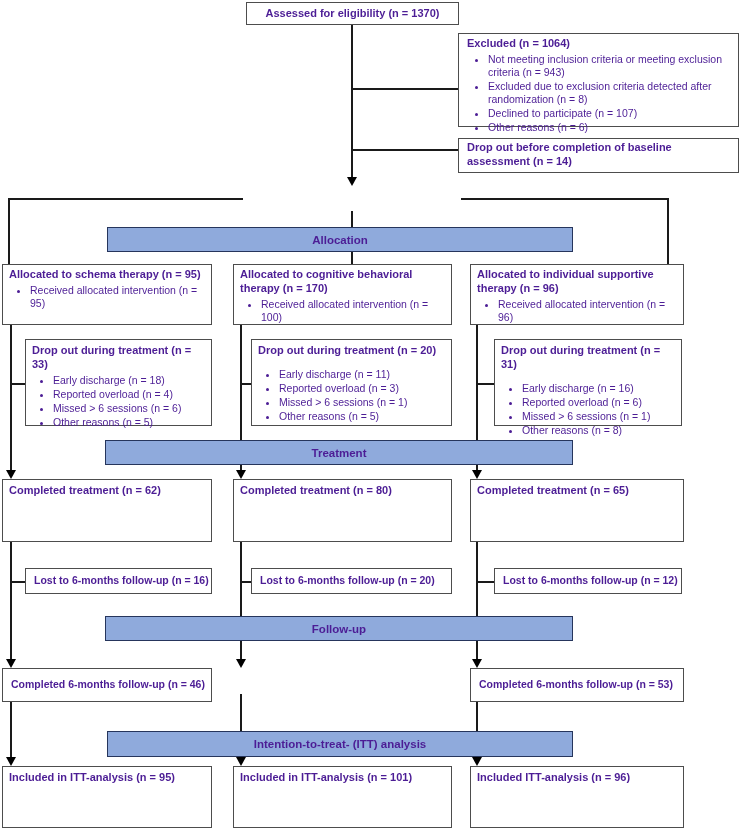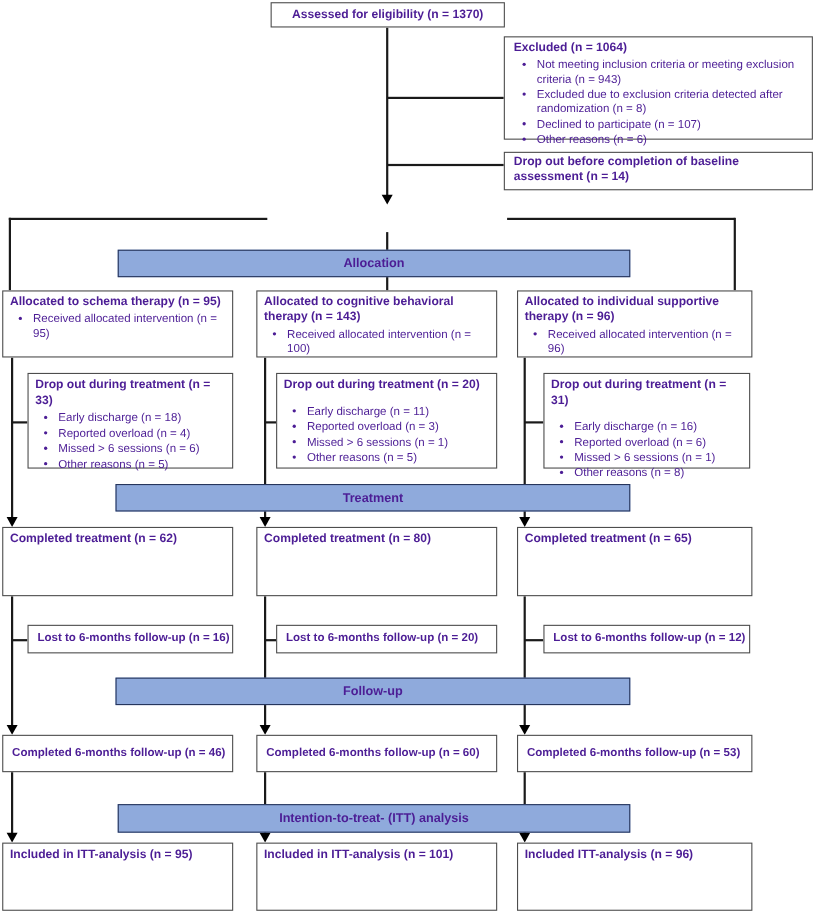--- a/index.html
+++ b/index.html
@@ -126,37 +126,36 @@
       <li>Missed &gt; 6 sessions (n = 6)</li>
       <li>Other reasons (n = 5)</li>
     </ul>
   </div>
   <div class="box c1 r-ct">Completed treatment (n = 62)</div>
   <div class="box c1i r-lost">Lost to 6-months follow-up (n = 16)</div>
   <div class="box c1 r-c6m">Completed 6-months follow-up (n = 46)</div>
   <div class="box c1 r-itt">Included in ITT-analysis (n = 95)</div>
 
   <div class="box c2 r-alloc">
-    <div class="bold">Allocated to cognitive behavioral therapy (n = 143)</div>
+    <div class="bold">Allocated to cognitive behavioral therapy (n = 170)</div>
     <ul class="alloc-list">
       <li>Received allocated intervention (n = 100)</li>
     </ul>
   </div>
   <div class="box c2i r-dropout gap">
     <div class="bold">Drop out during treatment (n = 20)</div>
     <ul class="dropout-list">
       <li>Early discharge (n = 11)</li>
       <li>Reported overload (n = 3)</li>
       <li>Missed &gt; 6 sessions (n = 1)</li>
       <li>Other reasons (n = 5)</li>
     </ul>
   </div>
   <div class="box c2 r-ct">Completed treatment (n = 80)</div>
   <div class="box c2i r-lost">Lost to 6-months follow-up (n = 20)</div>
-  <div class="box c2 r-c6m">Completed 6-months follow-up (n = 60)</div>
   <div class="box c2 r-itt">Included in ITT-analysis (n = 101)</div>
 
   <div class="box c3 r-alloc">
     <div class="bold">Allocated to individual supportive therapy (n = 96)</div>
     <ul class="alloc-list">
       <li>Received allocated intervention (n = 96)</li>
     </ul>
   </div>
   <div class="box c3i r-dropout gap">
     <div class="bold">Drop out during treatment (n = 31)</div>

